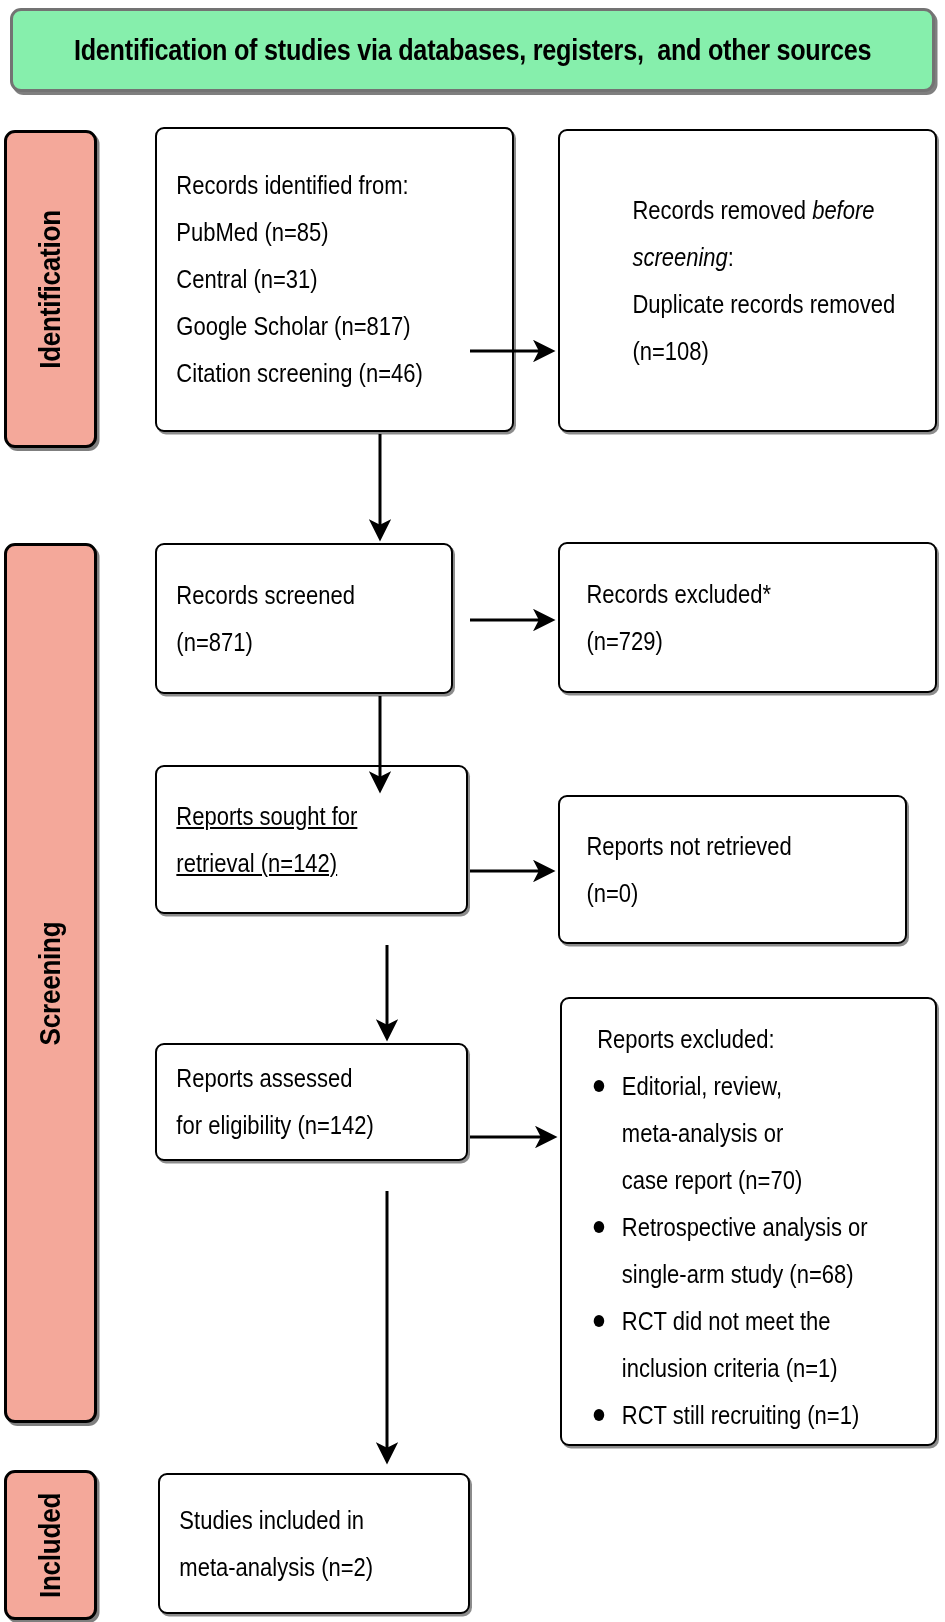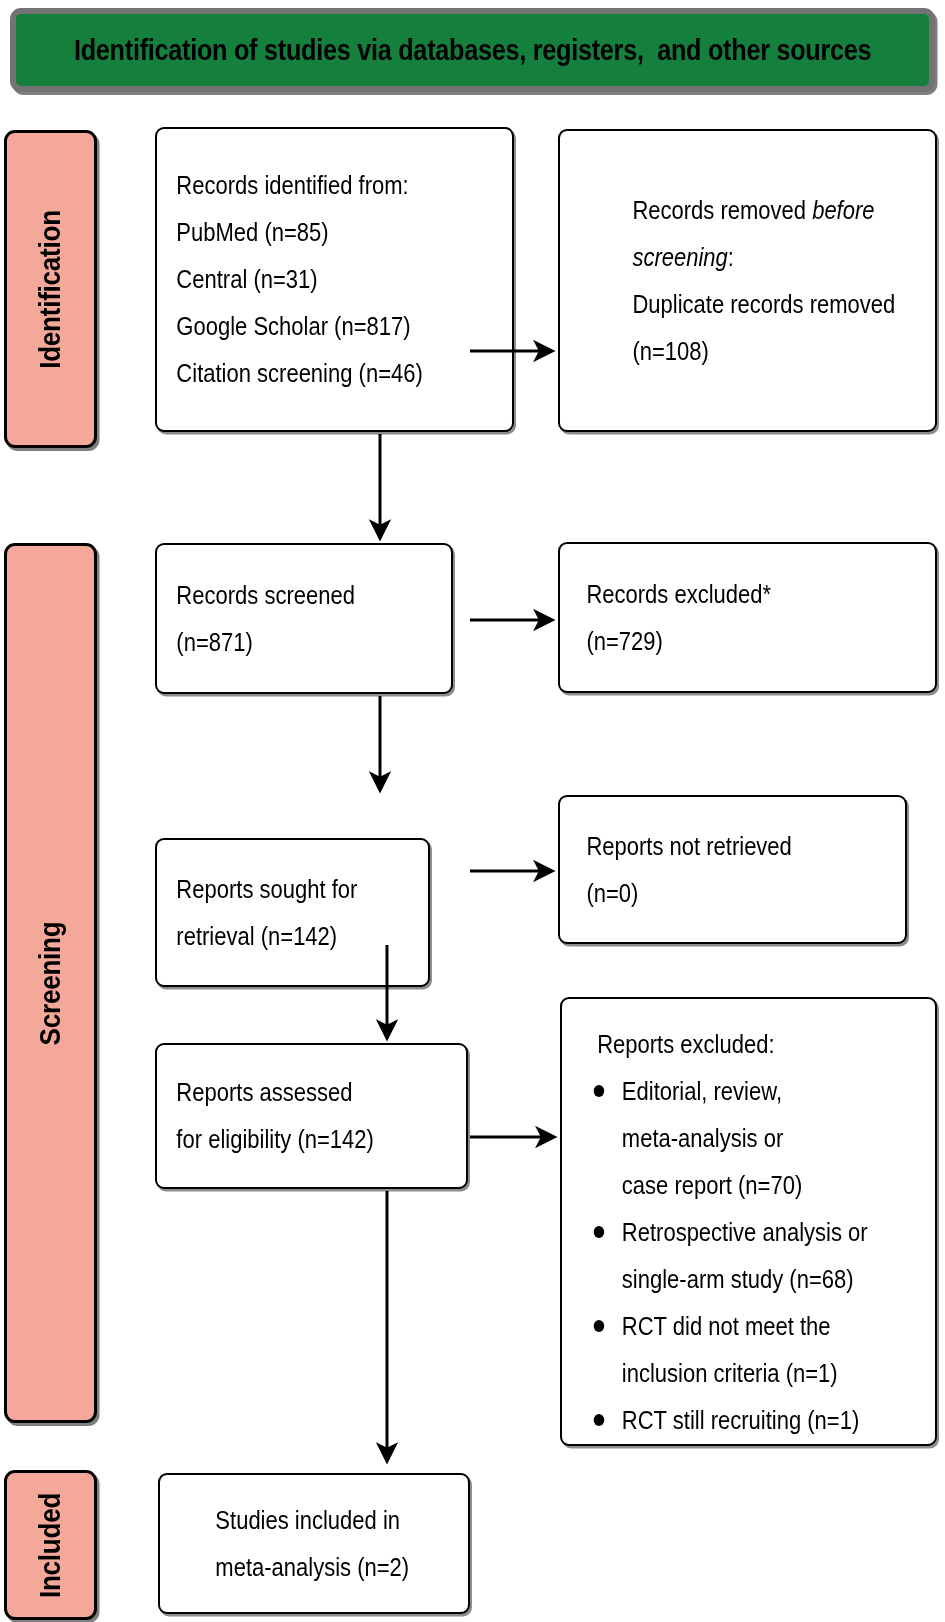--- a/index.html
+++ b/index.html
@@ -2,21 +2,21 @@
 <html><head>
 <meta charset="utf-8">
 <style>
   * { margin:0; padding:0; box-sizing:border-box; }
   body { background:#ffffff; font-family:"Liberation Sans", sans-serif; color:#000; }
   .canvas { position:relative; width:945px; height:1622px; background:#fff; overflow:hidden; }
 
   
   .banner {
     position:absolute; left:10px; top:8px; width:925px; height:84px;
-    background:#15803d; border:6px solid #737373; border-radius:11px;
+    background:#86efac; border:3px solid #737373; border-radius:11px;
     display:flex; align-items:center; justify-content:center;
     box-shadow:2.5px 3px 0 rgba(0,0,0,.5);
   }
   .banner span {
     font-size:30px; font-weight:bold; white-space:pre;
     transform:scaleX(.84); letter-spacing:-.3px;
   }
 
   
   .stage {
@@ -41,25 +41,25 @@
     box-shadow:2px 2.5px 0 rgba(0,0,0,.45);
   }
   .flowbox .inner { transform:scaleX(.88); transform-origin:0 50%; }
   .padL .inner { padding-left:22px; }
   .padR .inner { padding-left:30px; }
 
   #box-identified       { left:155px; top:127px;  width:359px; height:305px; }
   #box-removed          { left:558px; top:129px;  width:379px; height:303px;align-items:flex-end; }
   #box-screened         { left:155px; top:543px;  width:298px; height:151px; }
   #box-excluded         { left:558px; top:542px;  width:379px; height:151px; }
-  #box-sought           { left:155px; top:838px;  width:275px; height:149px; }
+  #box-sought           { left:155px; top:765px;  width:313px; height:149px;text-decoration:underline; }
   #box-not-retrieved    { left:558px; top:795px;  width:349px; height:149px; }
-  #box-assessed         { left:155px; top:1043px; width:313px; height:146px; }
-  #box-reports-excluded { left:560px; top:997px;  width:377px; height:449px; justify-content:flex-end; padding-top:11px; }
-  #box-included-studies { left:158px; top:1473px; width:312px; height:141px;padding-left:36px; }
+  #box-assessed         { left:155px; top:1043px; width:313px; height:118px; }
+  #box-reports-excluded { left:560px; top:997px;  width:377px; height:449px; justify-content:center; padding-top:11px; }
+  #box-included-studies { left:158px; top:1473px; width:312px; height:141px; }
 
   #box-reports-excluded .heading { padding-left:40px; }
   #box-reports-excluded ul { list-style:none; }
   #box-reports-excluded li { position:relative; padding-left:68px; }
   #box-reports-excluded li::before {
     content:""; position:absolute; left:36px; top:17px;
     width:12px; height:12px; background:#000; border-radius:50%;
   }
   .italic { font-style:italic; }
 

